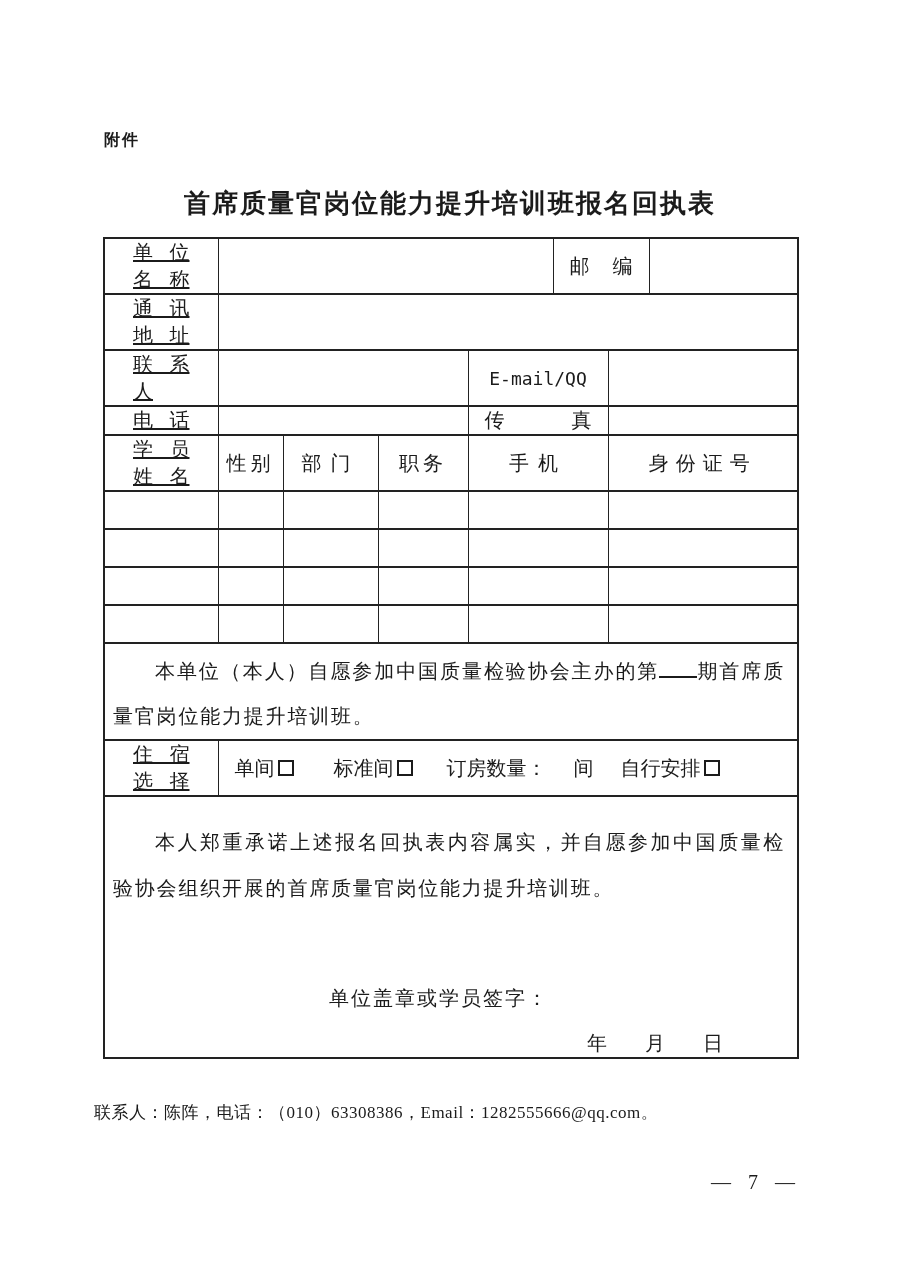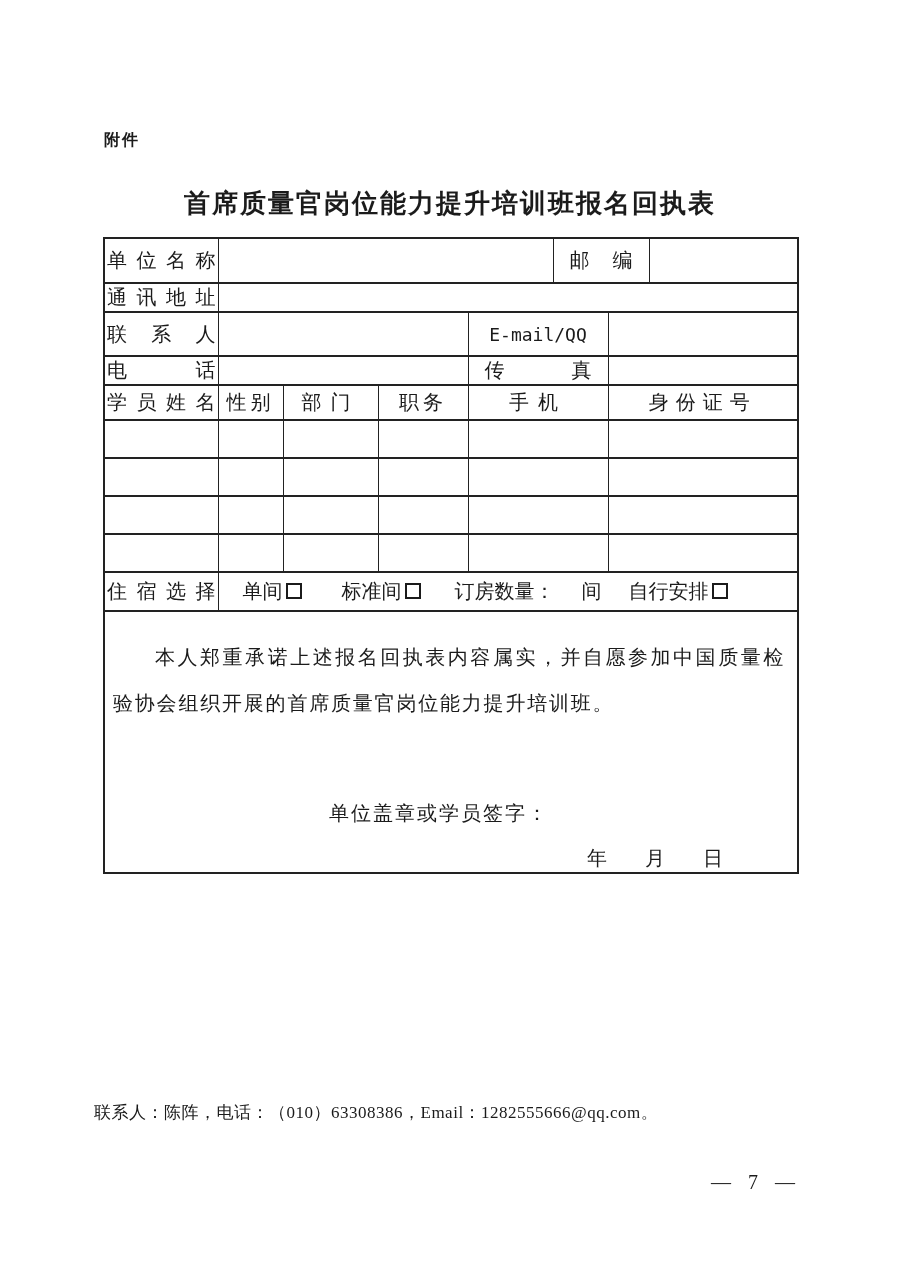--- a/index.html
+++ b/index.html
@@ -26,21 +26,21 @@
     border-collapse: collapse; table-layout: fixed;
     border: 2px solid #222;
   }
   td {
     border: 1px solid #222;
     border-top-width: 2px; border-bottom-width: 2px;
     font-size: 20px; padding: 0 4px;
     overflow: hidden;
   }
   
-  .lab  { text-align: justify; text-align-last: justify; padding: 0 2px; }
+  .lab  { text-align: justify; text-align-last: justify; padding: 0 28px; text-decoration: underline; }
   .lab2 { text-align: justify; text-align-last: justify; padding: 0 16px; }
   .hdr  { text-align: center; letter-spacing: 4px; }
   .hdr-wide { text-align: center; letter-spacing: 9px; }
   .hdr-id   { text-align: center; letter-spacing: 7px; }
   .mono { font-family: "DejaVu Sans Mono", monospace; font-size: 18px; text-align: center; letter-spacing: 0; }
   tr.r1 { height: 45px; }
   tr.r2 { height: 29px; }
   tr.r3 { height: 44px; }
   tr.r4 { height: 28px; }
   tr.r5 { height: 35px; }
@@ -51,21 +51,21 @@
   tr.pledge-row{ height: 258px; }
   td.stmt-cell { vertical-align: top; padding: 5px 12px 0 8px; }
   .para {
     text-align: justify; text-indent: 42px;
     letter-spacing: 1.8px; line-height: 45px; font-size: 20px;
   }
   .blank-line {
     display: inline-block; width: 38px; height: 5px;
     border-bottom: 2px solid #1b1b1b;
   }
-  td.accom-cell { padding-left: 24px; white-space: nowrap; }
+  td.accom-cell { padding-left: 16px; white-space: nowrap; }
   .opt { margin-right: 0; }
   .gap42 { margin-right: 40px; }
   .gap38 { margin-right: 34px; }
   .gap30 { margin-right: 27px; }
   .cbx {
     display: inline-block; width: 16px; height: 16px;
     border: 2px solid #1b1b1b; margin-left: 3px; vertical-align: -1px;
   }
   td.focus-cell {
     vertical-align: top; text-align: left;
@@ -171,20 +171,25 @@
           <td></td>
           <td></td>
           <td></td>
           <td></td>
           <td colspan="2"></td>
           <td colspan="2"></td>
         </tr>
       </tbody>
 
     <tbody>
+      <tr class="stmt-row">
+        <td colspan="8" class="stmt-cell">
+          <p class="para"><span>本单位（本人）自愿参加中国质量检验协会主办的第</span><span class="blank-line"></span><span>期首席质量官岗位能力提升培训班。</span></p>
+        </td>
+      </tr>
       <tr class="accom-row">
         <td class="lab">住宿选择</td>
         <td colspan="7" class="accom-cell">
           <span class="opt gap42"><span>单间</span><span class="cbx"></span></span><span class="opt gap38"><span>标准间</span><span class="cbx"></span></span><span class="gap30">订房数量：</span><span class="gap30">间</span><span class="opt"><span>自行安排</span><span class="cbx"></span></span>
         </td>
       </tr>
       <tr class="pledge-row">
         <td colspan="8" class="pledge-cell">
           <p class="pledge-p">本人郑重承诺上述报名回执表内容属实，并自愿参加中国质量检验协会组织开展的首席质量官岗位能力提升培训班。</p>
           <div class="sig-line">单位盖章或学员签字：</div>

